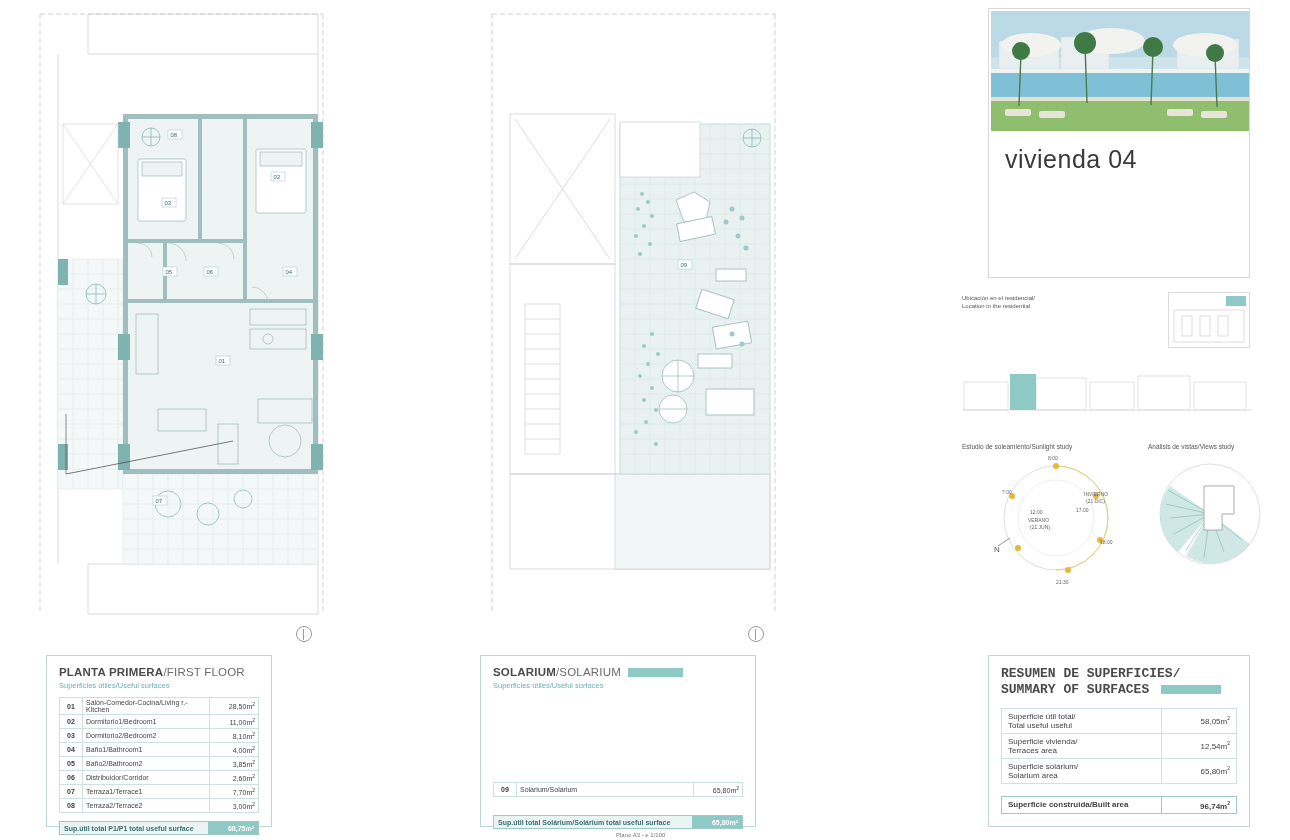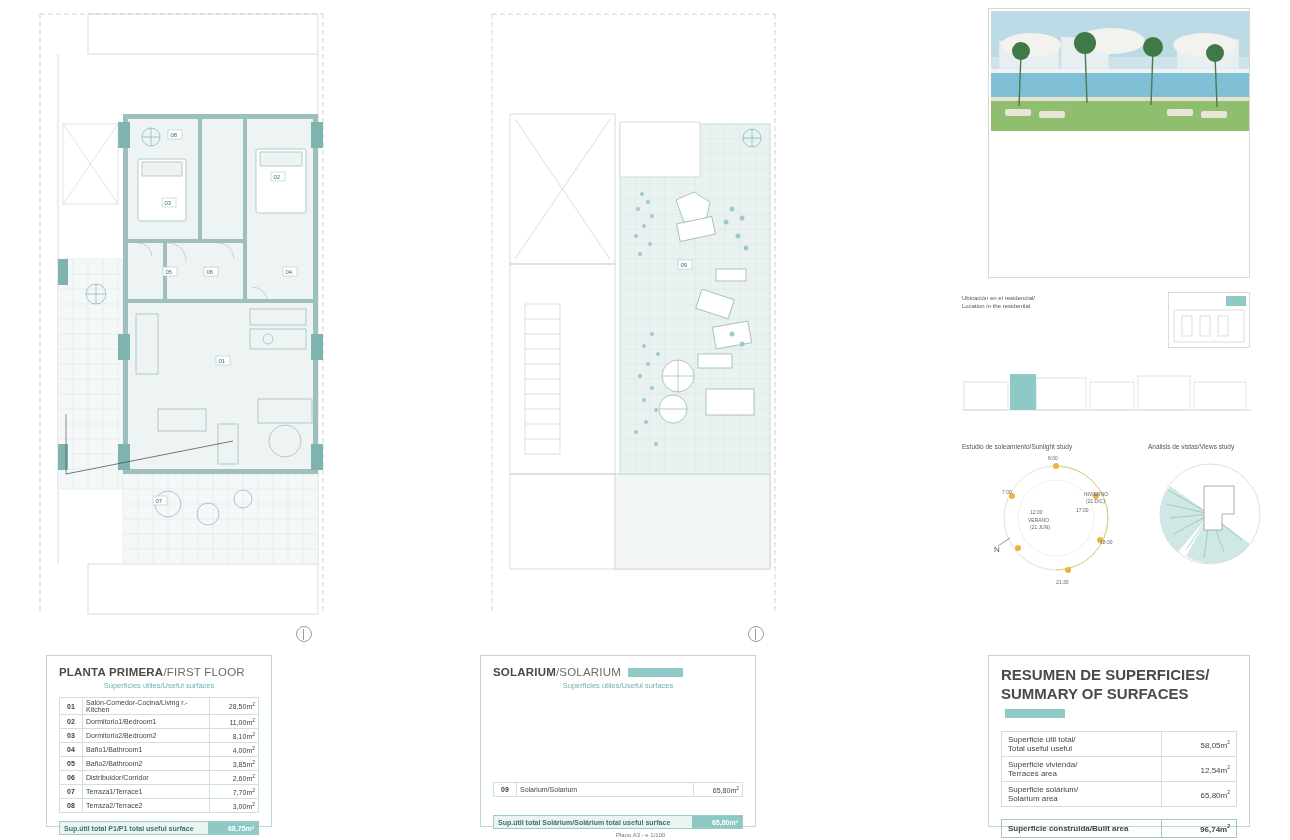--- a/index.html
+++ b/index.html
@@ -10,42 +10,42 @@
   .abs{position:absolute;}
 
   
   .plan-panel{position:absolute;top:8px;}
   .plan-svg{display:block;}
 
   
   .legend{position:absolute;border:1px solid #bcd7d7;background:#ffffff;box-sizing:border-box;}
   .legend-title{font-size:11.5px;font-weight:bold;color:#4a4a4a;letter-spacing:.2px;padding:0;}
   .legend-title .slash{font-weight:normal;color:#6b6b6b;}
-  .legend-sub{font-size:7.5px;color:#6fb0b0;margin-top:3px;text-align:center;}
+  .legend-sub{font-size:7.5px;color:#6fb0b0;margin-top:3px;}
   .hl{background:#8fc9c6;display:inline-block;height:9px;}
 
   table.areas{border-collapse:collapse;width:100%;font-size:7px;}
   table.areas td{border:1px solid #cfe0e0;padding:1px 3px;height:11px;vertical-align:middle;color:#444;}
   table.areas td.num{width:16px;text-align:center;font-weight:bold;color:#3c3c3c;background:#fff;}
   table.areas td.val{width:42px;text-align:right;}
   .sup{font-size:5px;vertical-align:super;}
 
   .total-row{display:flex;align-items:center;border:1px solid #9ec9c7;background:#eaf4f3;font-size:7px;height:14px;box-sizing:border-box;}
   .total-row .lab{flex:1;padding-left:4px;color:#3f6f6f;font-weight:bold;}
   .total-row .val{width:46px;text-align:right;padding-right:4px;background:#8fc9c6;color:#fff;font-weight:bold;height:100%;display:flex;align-items:center;justify-content:flex-end;}
 
   
   .render-box{position:absolute;border:1px solid #d8d8d8;background:#fff;box-sizing:border-box;}
   .render-title{font-size:25px;font-weight:normal;color:#3a3a3a;letter-spacing:.5px;}
   .small-label{font-size:6px;color:#555;line-height:1.35;}
   .sec-title{font-size:6.5px;color:#555;}
 
   
   .summary{position:absolute;border:1px solid #bcd7d7;background:#fff;box-sizing:border-box;}
-  .sum-title{font-size:15px;font-weight:bold;color:#4a4a4a;line-height:1.25;}
+  .sum-title{font-size:13px;font-weight:bold;color:#4a4a4a;line-height:1.25;font-family:Liberation Mono, monospace;}
   .sum-table{border-collapse:collapse;width:100%;font-size:8px;}
   .sum-table td{border:1px solid #cfe0e0;padding:3px 6px;color:#444;vertical-align:middle;}
   .sum-table td.v{text-align:right;width:62px;}
   .sum-built td{border:1px solid #9ec9c7;font-weight:bold;}
 
   .north{position:absolute;width:14px;height:14px;border:1px solid #9b9b9b;border-radius:50%;}
   .north:after{content:"";position:absolute;left:6px;top:1.5px;width:1px;height:11px;background:#9b9b9b;}
 
   .scale-txt{position:absolute;font-size:6px;color:#777;}
 </style>
@@ -451,20 +451,21 @@
           <circle cx="224" cy="42" r="9"></circle>
       </g>
 
       <g fill="#e8e4d8">
         <rect x="14" y="98" width="26" height="7" rx="2"></rect>
           <rect x="48" y="100" width="26" height="7" rx="2"></rect>
         <rect x="176" y="98" width="26" height="7" rx="2"></rect>
           <rect x="210" y="100" width="26" height="7" rx="2"></rect>
       </g>
     </svg>
+    <div class="render-title" style="margin:14px 0 0 16px;">vivienda 04</div>
   </div>
 
   <div class="abs small-label" style="left:962px;top:294px;width:120px;">
     <span>Ubicación en el residencial/</span><br>
     <span>Location in the residential</span>
   </div>
   <svg class="abs" style="left:1168px;top:292px;" width="82" height="56">
     <rect x="0.5" y="0.5" width="81" height="55" fill="#ffffff" stroke="#cccccc" stroke-width="0.7"></rect>
     <rect x="58" y="4" width="20" height="10" fill="#8fc9c6"></rect>
     <g stroke="#cfcfcf" stroke-width="0.7" fill="none">

